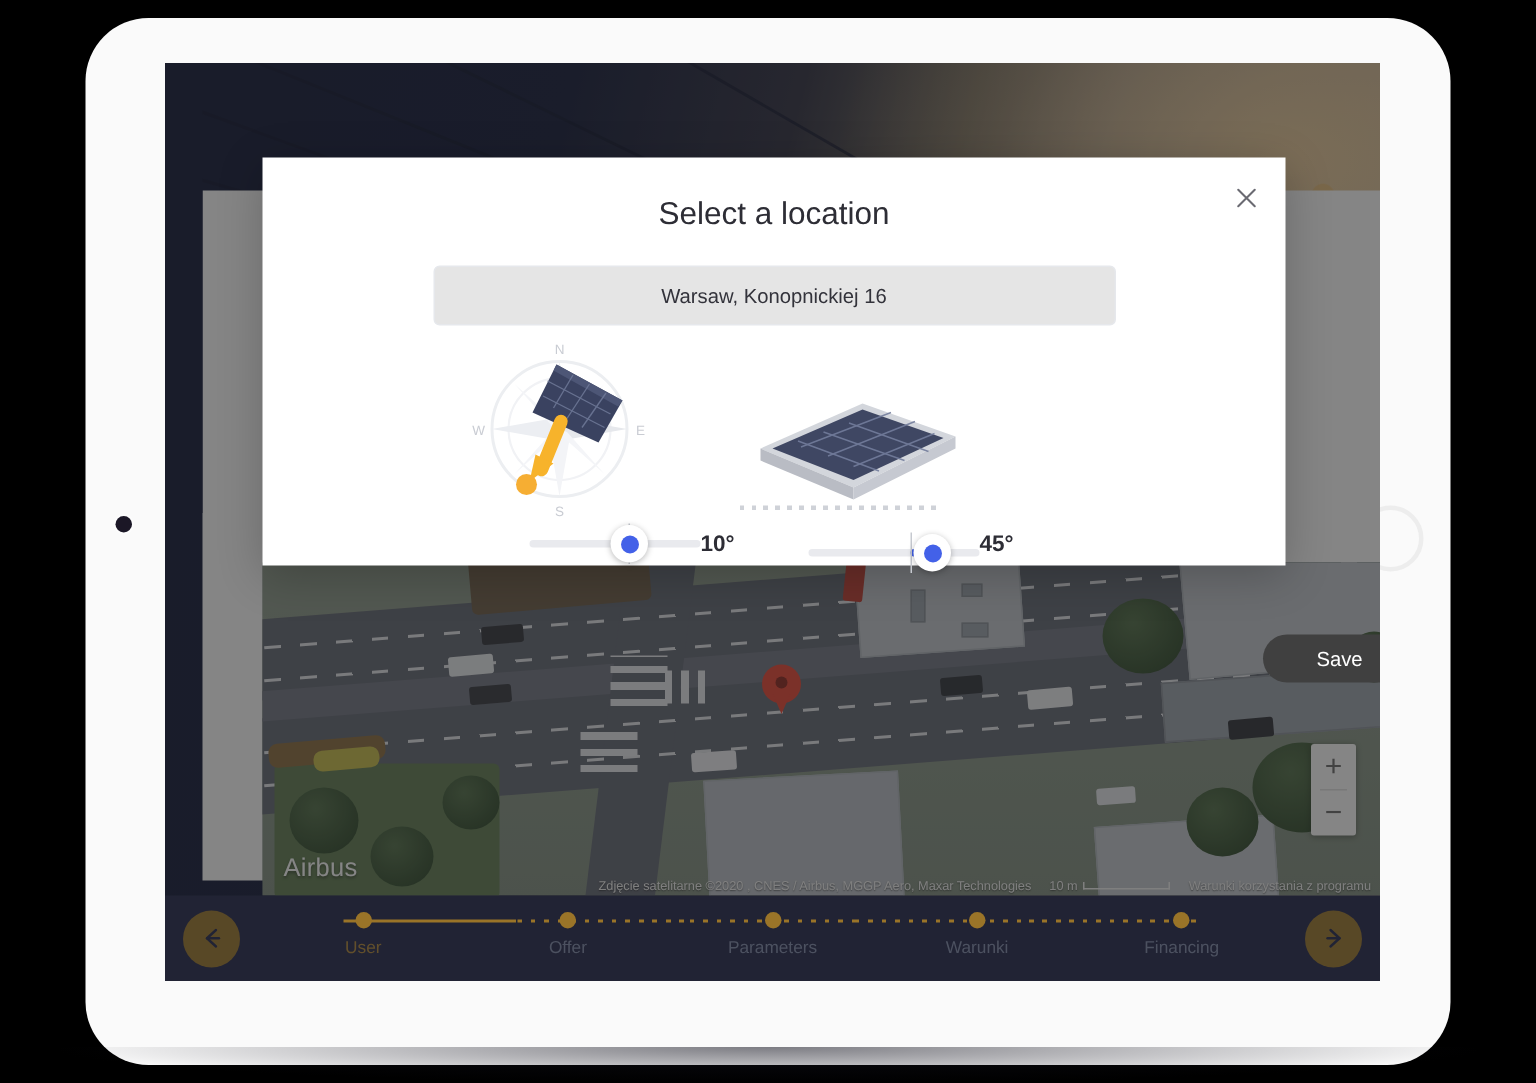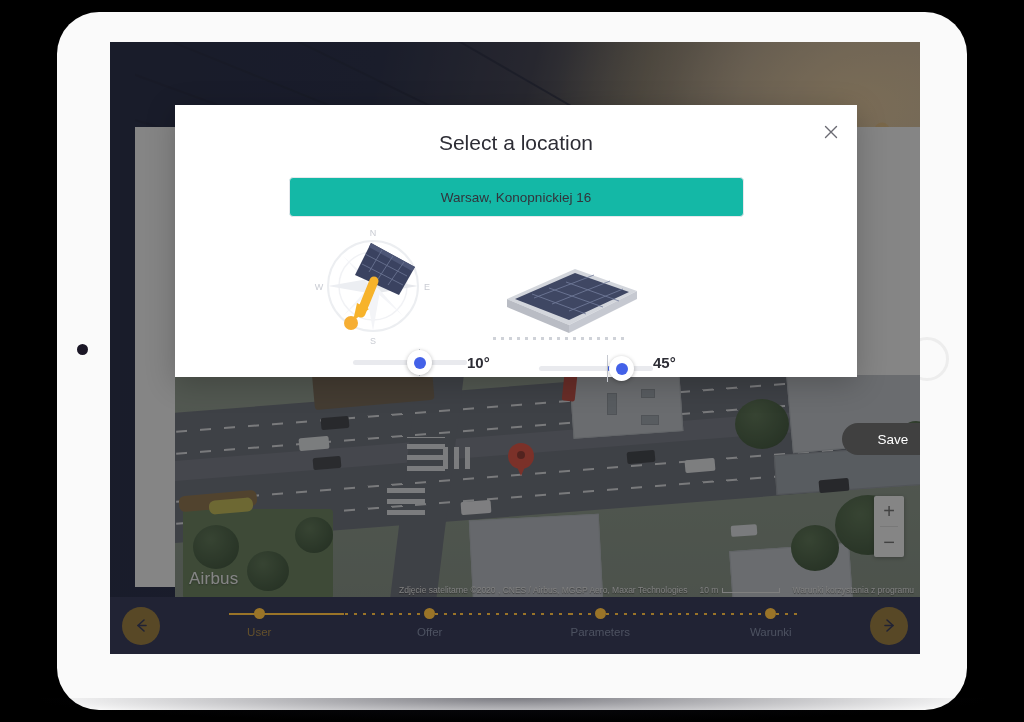--- a/index.html
+++ b/index.html
@@ -262,21 +262,21 @@
     border:none; background:transparent; cursor:pointer;
     display:flex; align-items:center; justify-content:center;
   }
   .modal-title {
     text-align:center; margin-top:26px;
     font-size:21px; color:#2d2d35; font-weight:400;
   }
   .addr-field {
     margin:22px auto 0;
     width:455px; height:40px;
-    background:#14b8a6; border:1px solid #e6e8ec; border-radius:4px;
+    background:#e5e5e5; border:1px solid #e6e8ec; border-radius:4px;
     display:flex; align-items:center; justify-content:center;
     font-size:13.5px; color:#33333b; cursor:text;
   }
 
   .viz-row {
     position:relative; margin-top:6px; height:125px;
   }
 
   
   .compass {
@@ -466,20 +466,24 @@
           <div class="dot"></div>
           <div class="label">Offer</div>
         </div>
         <div class="step">
           <div class="dot"></div>
           <div class="label">Parameters</div>
         </div>
         <div class="step">
           <div class="dot"></div>
           <div class="label">Warunki</div>
+        </div>
+        <div class="step">
+          <div class="dot"></div>
+          <div class="label">Financing</div>
         </div>
       </div>
 
       <button class="nav-circle">
         <svg width="17" height="15" viewBox="0 0 17 15">
           <path d="M6 2 L12 7.5 L6 13" fill="none" stroke="#1c2147" stroke-width="1.6" stroke-linecap="round" stroke-linejoin="round"></path>
           <path d="M4 7.5 L12 7.5" stroke="#1c2147" stroke-width="1.6" stroke-linecap="round"></path>
         </svg>
       </button>
       <div style="width:12px; flex:0 0 auto;"></div>

